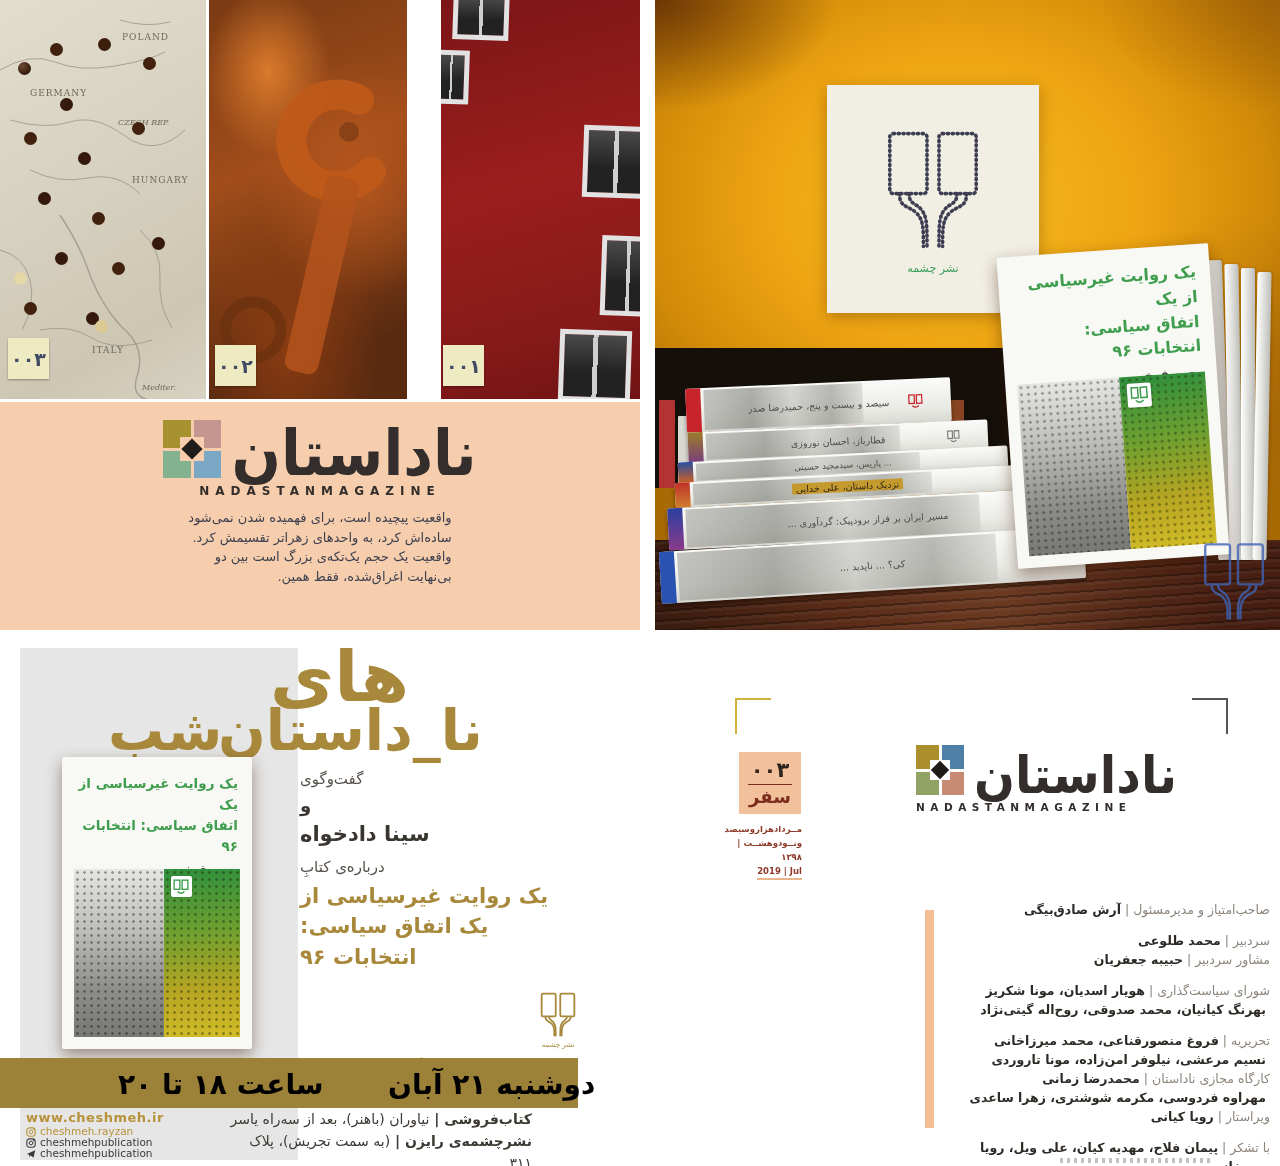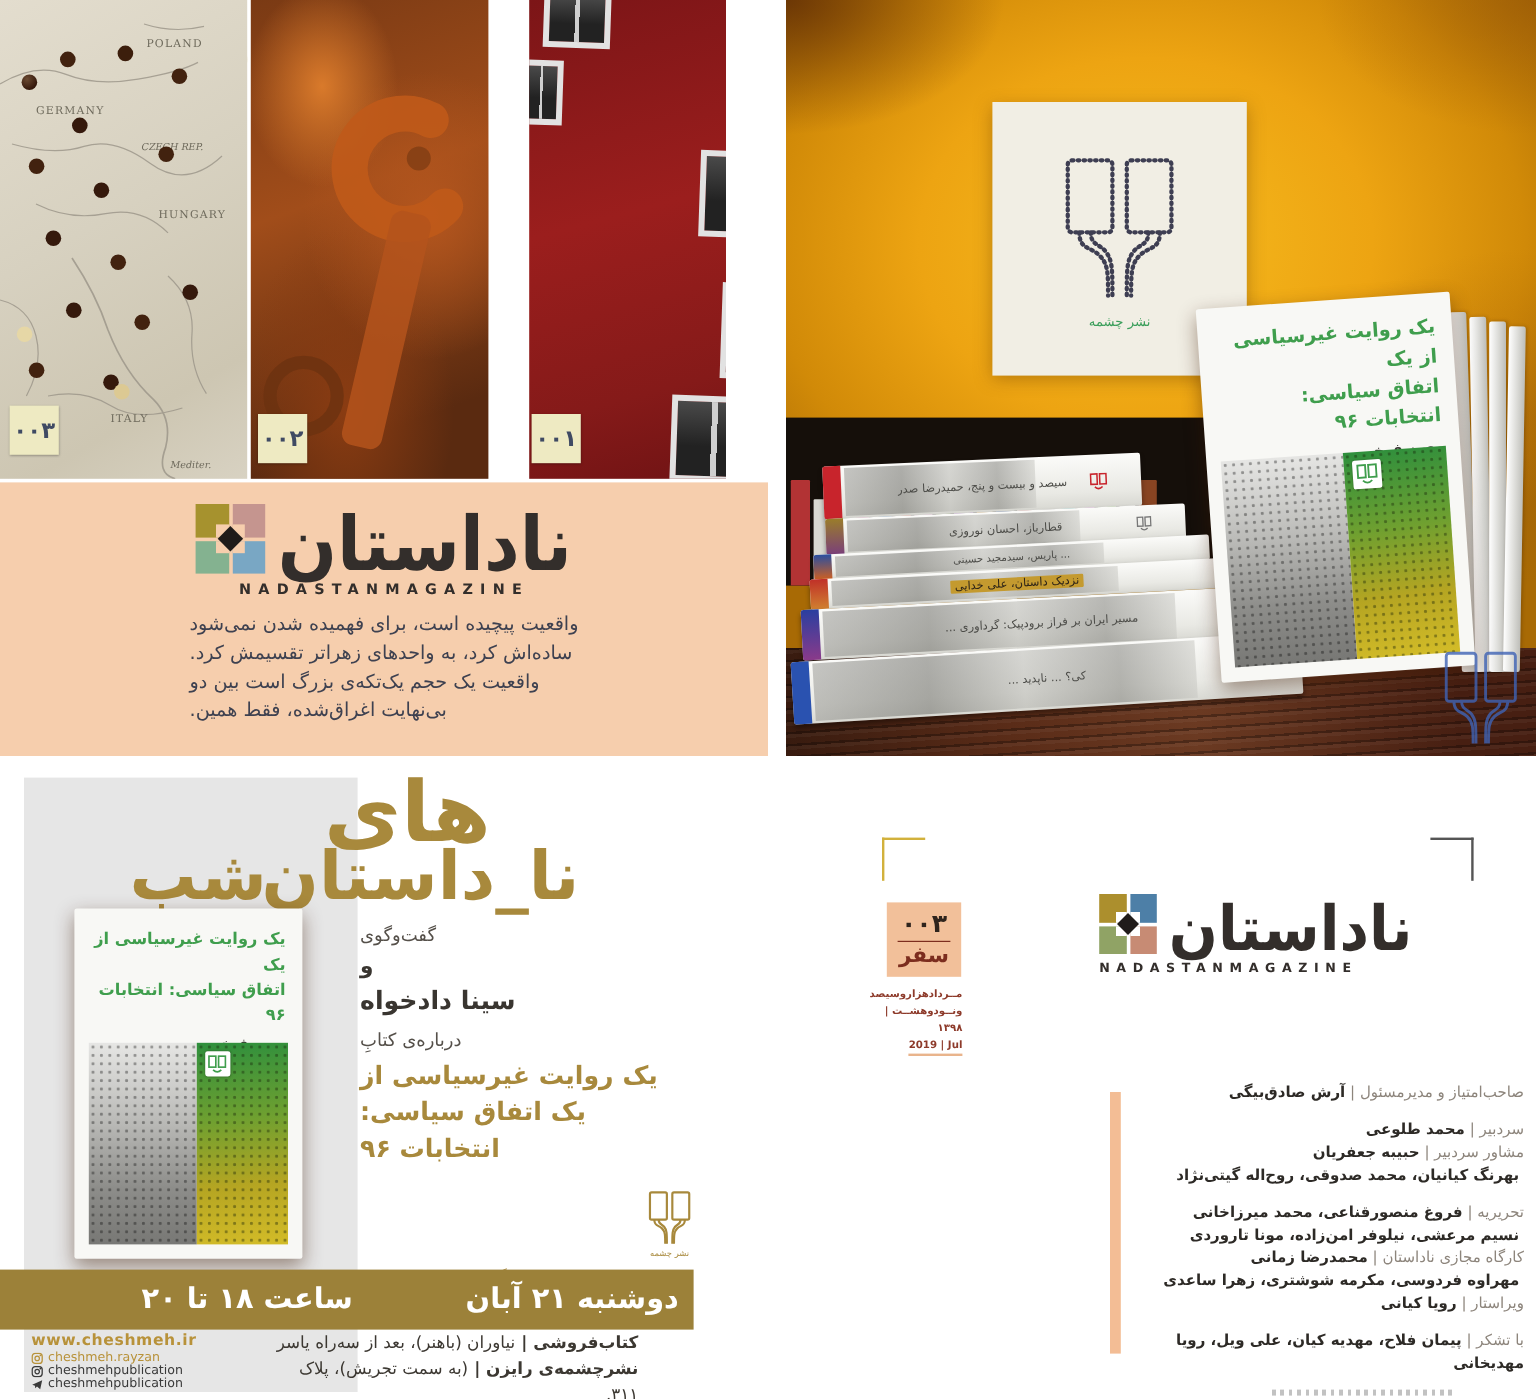--- a/index.html
+++ b/index.html
@@ -8,21 +8,21 @@
   .abs{position:absolute;}
 
   
   .strip{position:absolute;top:0;height:399px;overflow:hidden;}
   .strip-map{left:0;width:206px;background:linear-gradient(150deg,#e3ddce,#d7d1c0 45%,#cdc6b2 80%,#d8d2c2);}
   .strip-tools{left:209px;width:198px;background:
       radial-gradient(90px 120px at 30% 18%,#d97a2b,transparent 70%),
       radial-gradient(140px 160px at 75% 45%,#b4561e,transparent 75%),
       radial-gradient(120px 200px at 40% 85%,#8a3c12,transparent 75%),
       linear-gradient(160deg,#7a3a14,#a14d1a 40%,#5a2a10 85%);}
-  .strip-red{left:441px;width:164px;background:linear-gradient(165deg,#7c1517,#9b1e1d 45%,#851a19 80%,#701314);}
+  .strip-red{left:441px;width:199px;background:linear-gradient(165deg,#7c1517,#9b1e1d 45%,#851a19 80%,#701314);}
   .map-label{position:absolute;color:#6e6a5c;font-size:9px;letter-spacing:1px;font-family:"DejaVu Serif",serif;}
   .map-label.small{font-size:8px;font-style:italic;letter-spacing:0;}
   .pin{position:absolute;width:13px;height:13px;border-radius:50%;
        background:radial-gradient(circle at 35% 30%,#6b4a32,#35190c 70%);
        box-shadow:188px -19px 0 0 #e2d2a0, -4px 210px 0 0 #e6d7a6, 77px 258px 0 0 #dcc993,
                   32px -19px 0 0 #42220f, 80px -24px 0 0 #3c1e0c, 125px -5px 0 0 #42220f,
                   42px 36px 0 0 #35190c, 6px 70px 0 0 #42220f, 60px 90px 0 0 #35190c,
                   114px 60px 0 0 #42220f, 20px 130px 0 0 #35190c, 74px 150px 0 0 #42220f,
                   37px 190px 0 0 #35190c, 94px 200px 0 0 #42220f, 134px 175px 0 0 #35190c,
                   6px 240px 0 0 #42220f, 68px 250px 0 0 #35190c;}
@@ -42,21 +42,21 @@
   .logo-icon .sq.tl i{right:0;bottom:0;background:#f6cead;}
   .logo-icon .sq.tr i{left:0;bottom:0;background:#f6cead;}
   .logo-icon .sq.bl i{right:0;top:0;background:#f6cead;}
   .logo-icon .sq.br i{left:0;top:0;background:#f6cead;}
   .logo-icon.on-white .sq i{background:#ffffff;}
   .logo-icon .diamond{position:absolute;left:50%;top:50%;transform:translate(-50%,-50%) rotate(45deg);
                       background:#201c1a;}
   .logo-fa{font-weight:bold;color:#332e2b;direction:rtl;line-height:.78;white-space:nowrap;
            transform:scaleY(1.08);transform-origin:bottom;}
   .logo-en{font-weight:bold;color:#332e2b;white-space:nowrap;}
-  .peach-tag{direction:rtl;text-align:left;color:#3e4150;font-size:16px;line-height:1.5;}
+  .peach-tag{direction:rtl;text-align:right;color:#3e4150;font-size:13px;line-height:1.5;}
   .peach-tag .last{font-weight:bold;color:#343747;margin-top:2px;}
 
   
   .photo{left:655px;top:0;width:625px;height:630px;overflow:hidden;
          background:radial-gradient(420px 340px at 48% 32%,#f6bb1e,#eda412 45%,#d18a08 75%,#a86a05);}
   .photo-vign{position:absolute;inset:0;background:
          radial-gradient(260px 160px at 0% 0%,rgba(90,40,5,.8),transparent 70%),
          radial-gradient(260px 160px at 100% 0%,rgba(150,85,8,.55),transparent 70%),
          radial-gradient(300px 200px at 100% 55%,rgba(150,85,8,.35),transparent 70%);}
   .sign{position:absolute;left:172px;top:85px;width:212px;height:228px;background:#f1eee4;
@@ -105,21 +105,21 @@
   .event-col{left:300px;top:770px;width:290px;direction:rtl;text-align:left;}
   .ev-intro{font-size:15px;color:#55504a;}
   .ev-name{font-size:21px;font-weight:bold;color:#393530;margin-top:6px;}
   .ev-conj{font-size:18px;font-weight:bold;color:#393530;margin-top:7px;}
   .ev-about{font-size:15px;color:#55504a;margin-top:12px;}
   .ev-book{font-size:21px;font-weight:bold;color:#a8893c;margin-top:5px;line-height:1.45;}
   .ev-logo{margin-top:18px;width:64px;text-align:center;color:#a8893c;}
   .ev-logo .cap{font-size:7px;margin-top:1px;}
   .ev-tagline{font-size:11px;color:#a8893c;margin-top:8px;}
   .banner{left:0;top:1058px;width:578px;height:50px;background:#9c8139;}
-  .banner span{position:absolute;top:10px;font-weight:bold;font-size:24px;color:#ffffff;
+  .banner span{position:absolute;top:10px;font-weight:bold;font-size:28px;color:#000000;
                direction:rtl;white-space:nowrap;}
   .b-time{left:118px;} .b-date{left:388px;}
   .social{left:26px;top:1112px;font-size:10.5px;line-height:11px;}
   .social .web{font-weight:bold;color:#b8923a;font-size:13px;letter-spacing:.5px;margin-bottom:3px;}
   .soc-row{display:flex;align-items:center;gap:4px;color:#3a3a3a;}
   .soc-row.gold-row{color:#b8923a;}
   .address{left:230px;top:1108px;width:302px;direction:rtl;text-align:right;
            font-size:14px;color:#3c3832;line-height:22px;}
   .address .lbl{font-weight:bold;margin-left:5px;}
   .bracket{position:absolute;width:34px;height:34px;}
@@ -486,20 +486,21 @@
       <div class="logo-fa" style="font-size:48px;">ناداستان</div>
     </div>
     <div class="logo-en" style="font-size:10.5px;letter-spacing:5.5px;margin-top:6px;">NADASTANMAGAZINE</div>
   </div>
 
   <div class="abs credit-bar"></div>
   <div class="abs credits">
     <div><span class="cr-label">صاحب‌امتیاز و مدیرمسئول |</span><span class="cr-value">آرش صادق‌بیگی</span></div>
     <div class="cr-gap"><span class="cr-label">سردبیر |</span><span class="cr-value">محمد طلوعی</span></div>
     <div><span class="cr-label">مشاور سردبیر |</span><span class="cr-value">حبیبه جعفریان</span></div>
+    <div class="cr-gap"><span class="cr-label">شورای سیاست‌گذاری |</span><span class="cr-value">هویار اسدیان، مونا شکریز</span></div>
     <div><span class="cr-label"></span><span class="cr-value">بهرنگ کیانیان، محمد صدوقی، روح‌اله گیتی‌نژاد</span></div>
     <div class="cr-gap"><span class="cr-label">تحریریه |</span><span class="cr-value">فروغ منصورقناعی، محمد میرزاخانی</span></div>
     <div><span class="cr-label"></span><span class="cr-value">نسیم مرعشی، نیلوفر امن‌زاده، مونا تاروردی</span></div>
     <div><span class="cr-label">کارگاه مجازی ناداستان |</span><span class="cr-value">محمدرضا زمانی</span></div>
     <div><span class="cr-label"></span><span class="cr-value">مهراوه فردوسی، مکرمه شوشتری، زهرا ساعدی</span></div>
     <div><span class="cr-label">ویراستار |</span><span class="cr-value">رویا کیانی</span></div>
     <div class="cr-gap"><span class="cr-label">با تشکر |</span><span class="cr-value">پیمان فلاح، مهدیه کیان، علی ویل، رویا مهدیخانی</span></div>
   </div>
   <div class="abs cutoff"></div>
 

